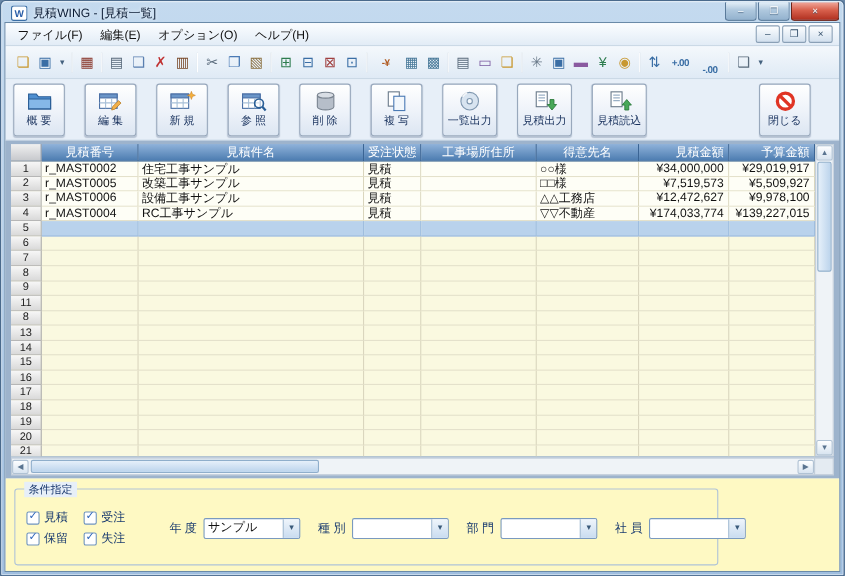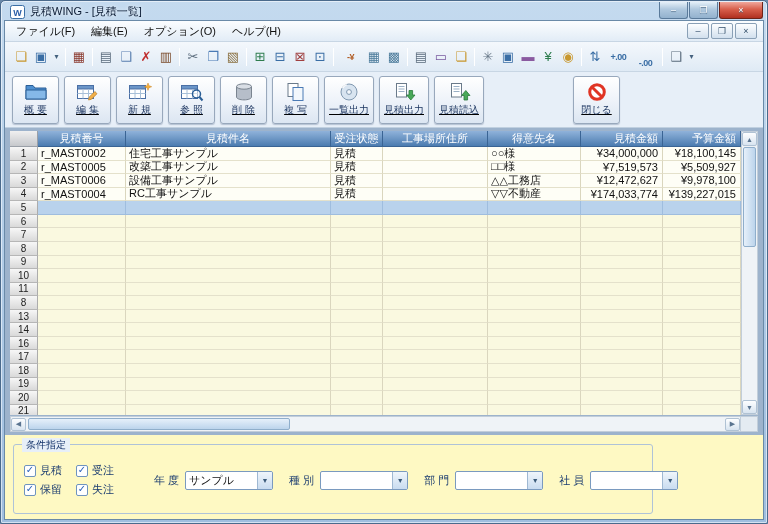--- a/index.html
+++ b/index.html
@@ -23,21 +23,21 @@
   .mdi-btns{margin-left:auto;display:flex;gap:2px;padding-right:3px;}
   .mdi-btn{width:22px;height:16px;border:1px solid #8AA0B6;border-radius:2px;background:linear-gradient(#FDFEFF,#D2E0EE);
     font-size:9px;display:flex;align-items:center;justify-content:center;color:#34506C;}
   
   .toolbar{height:30px;background:linear-gradient(#F4F8FC,#DFEAF5);border-bottom:1px solid #C8D6E4;display:flex;align-items:center;padding:0 6px;overflow:hidden;}
   .tb-icon{width:20px;height:20px;display:flex;align-items:center;justify-content:center;font-size:13px;border-radius:2px;flex:0 0 auto;}
   .tb-icon.wide{width:27px;font-size:9px;font-weight:bold;letter-spacing:-.5px;}
   .tb-icon.narrow{width:11px;font-size:8px;}
   .tb-sep{width:1px;height:18px;background:#B8C8D8;border-right:1px solid #FFF;margin:0 3px;flex:0 0 auto;}
   
-  .bigbar{height:56px;background:#E7EFF8;border-bottom:1px solid #C0D0E0;display:flex;align-items:center;padding:0 7px;gap:5px;text-decoration:underline;}
+  .bigbar{height:56px;background:#E7EFF8;border-bottom:1px solid #C0D0E0;display:flex;align-items:center;padding:0 7px;gap:18px;}
   .bigbtn{width:47px;height:48px;background:linear-gradient(#FFFFFF,#EDF2F9 55%,#DCE6F2);border:1px solid #98A8BC;border-radius:3px;
     display:flex;flex-direction:column;align-items:center;justify-content:center;gap:1px;box-shadow:0 1px 1px rgba(90,110,140,.35);}
   .bigbtn.w50{width:50px;}
   .bigbtn .blabel{font-size:10px;color:#17305C;white-space:nowrap;}
   .bigbtn.close-gap{margin-left:84px;}
   
   .gridwrap{flex:1;background:#9DB3CC;padding:3px 5px;display:flex;flex-direction:column;min-height:0;overflow:hidden;}
   .grid{display:flex;height:301px;overflow:hidden;}
   .gtable{width:731px;display:flex;flex-direction:column;overflow:hidden;}
   .ghead{display:flex;height:16px;flex:0 0 auto;}
@@ -72,21 +72,21 @@
   .fieldset{width:640px;height:100%;border:1px solid #AFC3D8;border-radius:3px;position:relative;padding:6px 10px 4px;}
   .legend{position:absolute;top:-7px;left:8px;background:#E7EFF8;padding:0 4px;font-size:10px;color:#16356B;}
   .filter-row{display:flex;align-items:center;height:100%;}
   .checks{display:grid;grid-template-columns:52px 52px;grid-template-rows:16px 16px;row-gap:3px;margin-right:26px;}
   .chk{display:flex;align-items:center;gap:4px;}
   .chkbox{width:12px;height:12px;background:#FFF;border:1px solid #6F94BE;border-radius:2px;display:flex;align-items:center;justify-content:center;}
   .chkmark{font-size:10px;color:#2A62B8;font-weight:bold;line-height:1;margin-top:-1px;}
   .chklabel{font-size:11px;color:#1B3C70;}
   .cgroup{display:flex;align-items:center;margin-right:16px;}
   .clabel{font-size:11px;color:#1B3C70;margin-right:6px;white-space:nowrap;}
-  .combo{width:88px;height:19px;background:#FFF;border:1px solid #7A9ABF;border-radius:2px;display:flex;align-items:center;overflow:hidden;}
+  .combo{width:88px;height:19px;background:#FFF;border:1px solid #7A9ABF;border-radius:2px;display:flex;align-items:flex-start;overflow:hidden;}
   .combo .cval{flex:1;font-size:11px;color:#111;padding:0 3px;white-space:nowrap;overflow:hidden;}
   .combo .cbtn{width:15px;height:100%;background:linear-gradient(#EFF5FB,#C9DCF0);border-left:1px solid #9FB8D2;
     display:flex;align-items:center;justify-content:center;font-size:7px;color:#3A5A7A;}
 </style>
 </head>
 <body>
 
 <div class="window">
 
   <div class="titlebar">
@@ -257,21 +257,21 @@
           </div>
           <div class="gbody">
               <div class="grow data">
                 <div class="cell rownum">1</div>
                 <div class="cell c0">r_MAST0002</div>
                 <div class="cell c1">住宅工事サンプル</div>
                 <div class="cell c2">見積</div>
                 <div class="cell c3"></div>
                 <div class="cell c4">○○様</div>
                 <div class="cell c5">¥34,000,000</div>
-                <div class="cell c6">¥18,100,145</div>
+                <div class="cell c6">¥29,019,917</div>
               </div>
               <div class="grow data">
                 <div class="cell rownum">2</div>
                 <div class="cell c0">r_MAST0005</div>
                 <div class="cell c1">改築工事サンプル</div>
                 <div class="cell c2">見積</div>
                 <div class="cell c3"></div>
                 <div class="cell c4">□□様</div>
                 <div class="cell c5">¥7,519,573</div>
                 <div class="cell c6">¥5,509,927</div>
@@ -340,30 +340,20 @@
                 <div class="cell rownum">9</div>
                 <div class="cell c0"></div>
                 <div class="cell c1"></div>
                 <div class="cell c2"></div>
                 <div class="cell c3"></div>
                 <div class="cell c4"></div>
                 <div class="cell c5"></div>
                 <div class="cell c6"></div>
               </div>
               <div class="grow empty">
-                <div class="cell rownum">10</div>
-                <div class="cell c0"></div>
-                <div class="cell c1"></div>
-                <div class="cell c2"></div>
-                <div class="cell c3"></div>
-                <div class="cell c4"></div>
-                <div class="cell c5"></div>
-                <div class="cell c6"></div>
-              </div>
-              <div class="grow empty">
                 <div class="cell rownum">11</div>
                 <div class="cell c0"></div>
                 <div class="cell c1"></div>
                 <div class="cell c2"></div>
                 <div class="cell c3"></div>
                 <div class="cell c4"></div>
                 <div class="cell c5"></div>
                 <div class="cell c6"></div>
               </div>
               <div class="grow empty">
@@ -381,20 +371,30 @@
                 <div class="cell c0"></div>
                 <div class="cell c1"></div>
                 <div class="cell c2"></div>
                 <div class="cell c3"></div>
                 <div class="cell c4"></div>
                 <div class="cell c5"></div>
                 <div class="cell c6"></div>
               </div>
               <div class="grow empty">
                 <div class="cell rownum">14</div>
+                <div class="cell c0"></div>
+                <div class="cell c1"></div>
+                <div class="cell c2"></div>
+                <div class="cell c3"></div>
+                <div class="cell c4"></div>
+                <div class="cell c5"></div>
+                <div class="cell c6"></div>
+              </div>
+              <div class="grow empty">
+                <div class="cell rownum">15</div>
                 <div class="cell c0"></div>
                 <div class="cell c1"></div>
                 <div class="cell c2"></div>
                 <div class="cell c3"></div>
                 <div class="cell c4"></div>
                 <div class="cell c5"></div>
                 <div class="cell c6"></div>
               </div>
               <div class="grow empty">
                 <div class="cell rownum">16</div>

